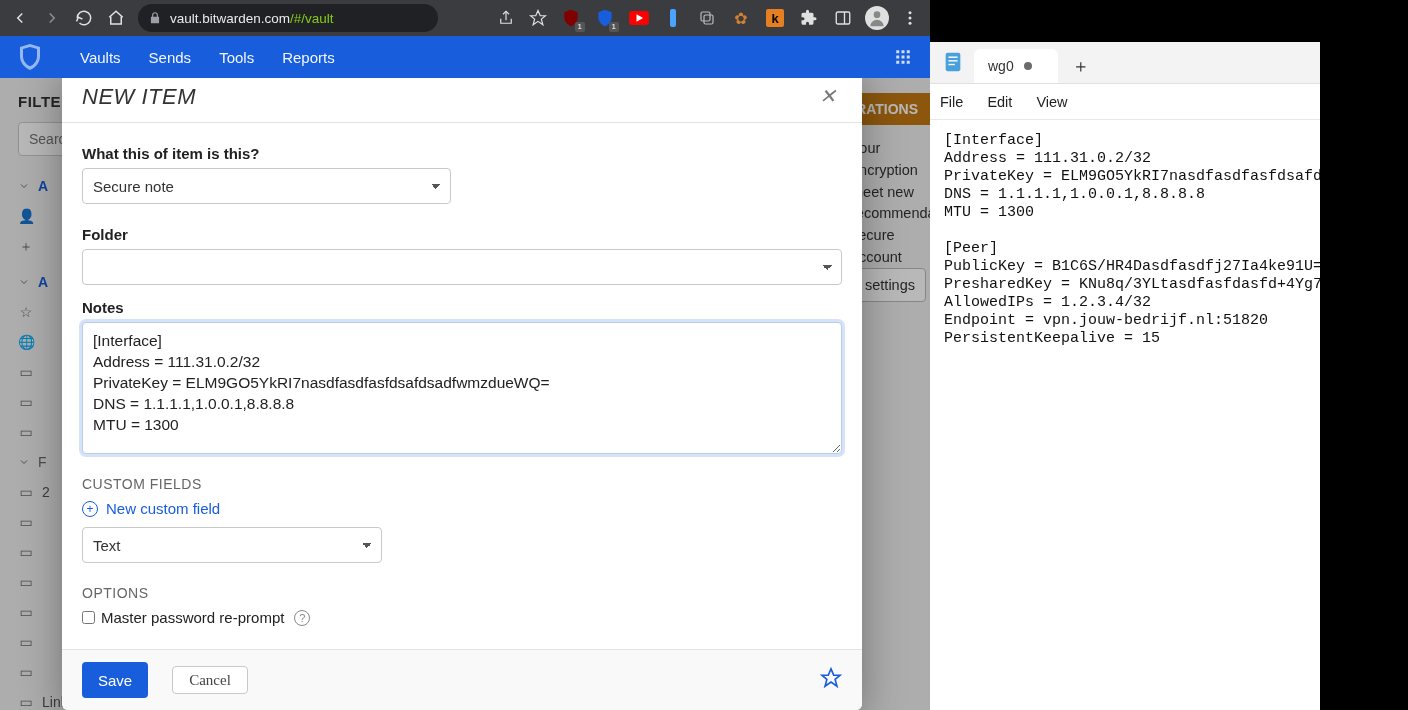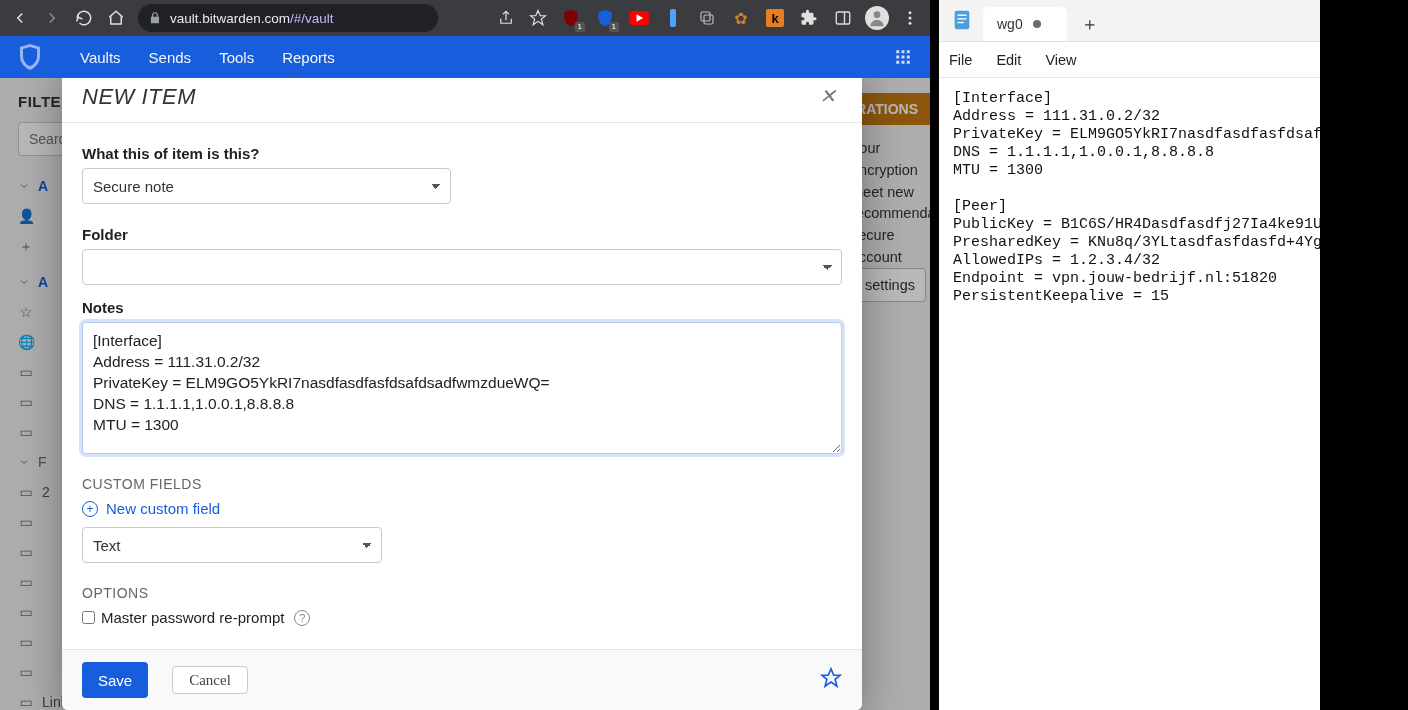--- a/index.html
+++ b/index.html
@@ -39,21 +39,21 @@
     height: 28px;
     background: #202124;
     border-radius: 14px;
     display:flex; align-items:center;
     padding: 0 10px;
     gap:8px;
     color:#e8eaed;
     margin-left:4px;
   }
   .omnibox .url-text { font-size: 13.5px; color:#e8eaed; white-space:nowrap; }
-  .omnibox .url-text .dim { color:#c4b5fd; }
+  .omnibox .url-text .dim { color:#84cc16; }
   .toolbar-spacer { flex:1; }
   .ext-icon {
     width:24px; height:24px;
     display:flex; align-items:center; justify-content:center;
     position:relative;
     margin: 0 3px;
   }
   .ext-badge {
     position:absolute; bottom:-2px; right:-2px;
     background:#555; color:#fff;
@@ -233,21 +233,21 @@
   }
   .footer-star { margin-left:auto; color:#175ddc; }
   .footer-star svg{ width:22px; height:22px; }
 
   
   .notepad-wrap {
     position:absolute;
     left:930px; top:0;
     width:390px; height:710px;
     background:#000;
-    display:flex; flex-direction:row;padding-left:9px;
+    display:flex; flex-direction:column;
   }
   .np-blackbar { height:42px; flex-shrink:0; }
   .np-window {
     flex:1;
     background:#fff;
     display:flex; flex-direction:column;
     margin: 0;
     overflow:hidden;
   }
   .np-titlebar {

